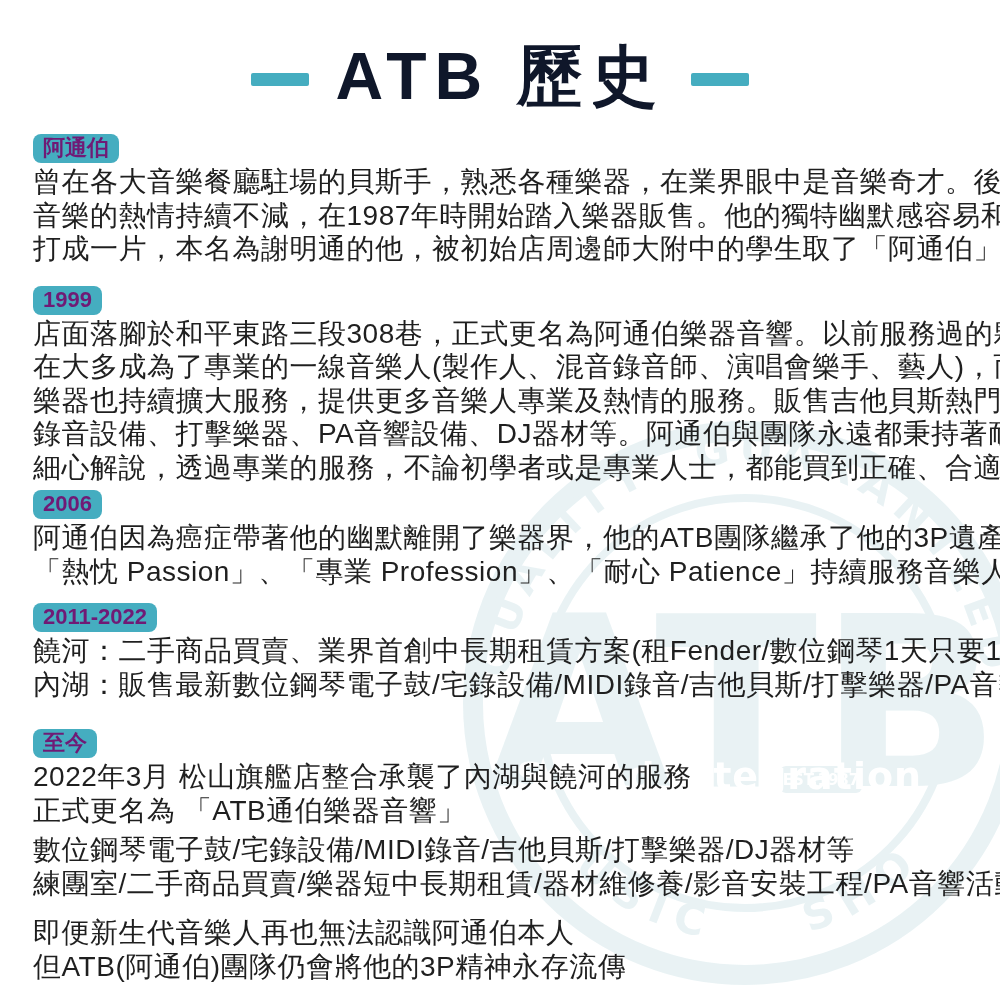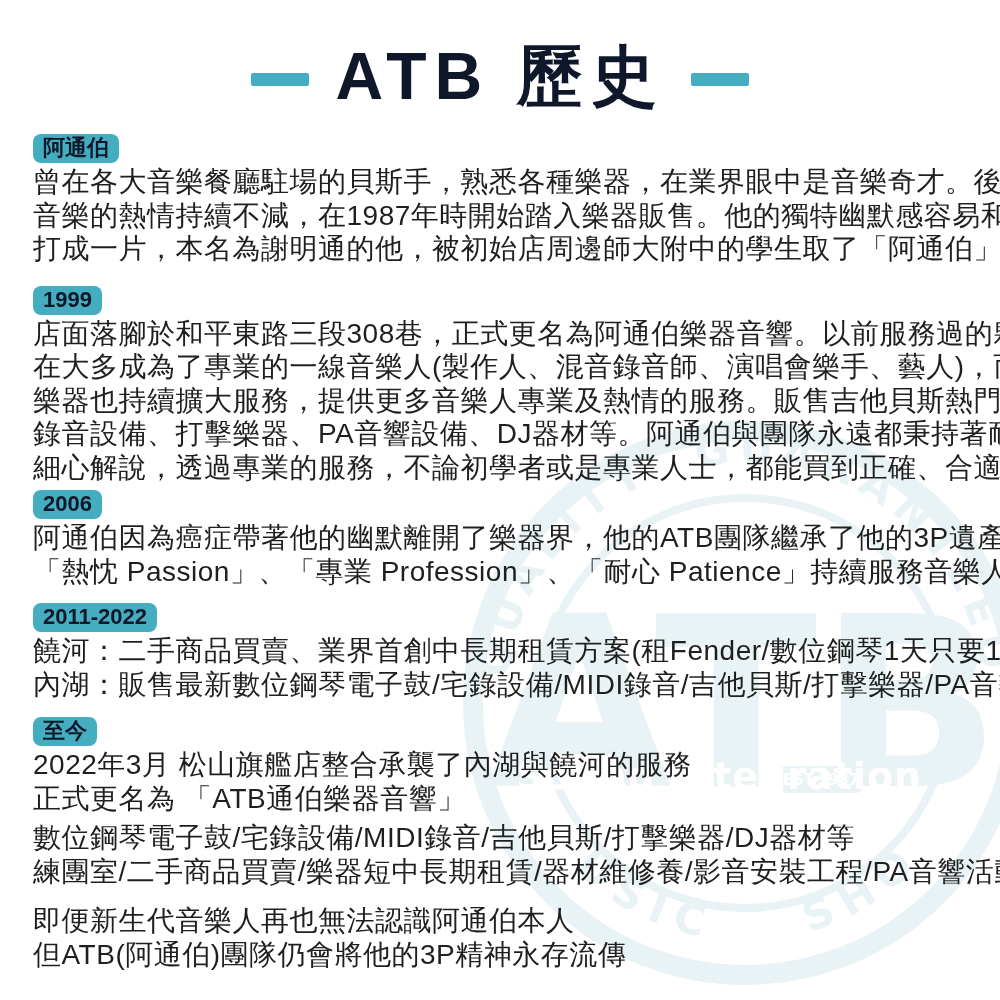--- a/index.html
+++ b/index.html
@@ -46,40 +46,40 @@
     font-size: 66px;
     font-weight: 800;
     letter-spacing: 8px;
     color: #0f172a;
     line-height: 1;
     white-space: nowrap;
   }
   .section { position: relative; }
   .section .label {
     display: inline-block;
-    color: #0f172a;
+    color: #701a75;
     font-weight: bold;
     font-size: 22px;
     line-height: 24px;
     padding: 2px 10px 3px 10px;
     border-radius: 8px;
     margin-bottom: 2px;
   }
   .section .line {
     font-size: 28px;
     line-height: 33.5px;
     color: #1f1f1f;
     white-space: nowrap;
     letter-spacing: 0.5px;
   }
   #sections .section:nth-of-type(1) { margin-top: 10px; }
   #sections .section:nth-of-type(2) { margin-top: 20px; }
   #sections .section:nth-of-type(3) { margin-top: 6px;  }
   #sections .section:nth-of-type(4) { margin-top: 15px; }
-  #sections .section:nth-of-type(5) { margin-top: 16px; }
+  #sections .section:nth-of-type(5) { margin-top: 28px; }
   #sections .section:nth-of-type(6) { margin-top: 6px;  }
   #sections .section:nth-of-type(7) { margin-top: 16px; }
 </style>
 </head>
 <body>
 
 <div id="page">
 
   <svg id="watermark" viewBox="0 0 620 620" xmlns="http://www.w3.org/2000/svg" aria-hidden="true">
     <defs>

